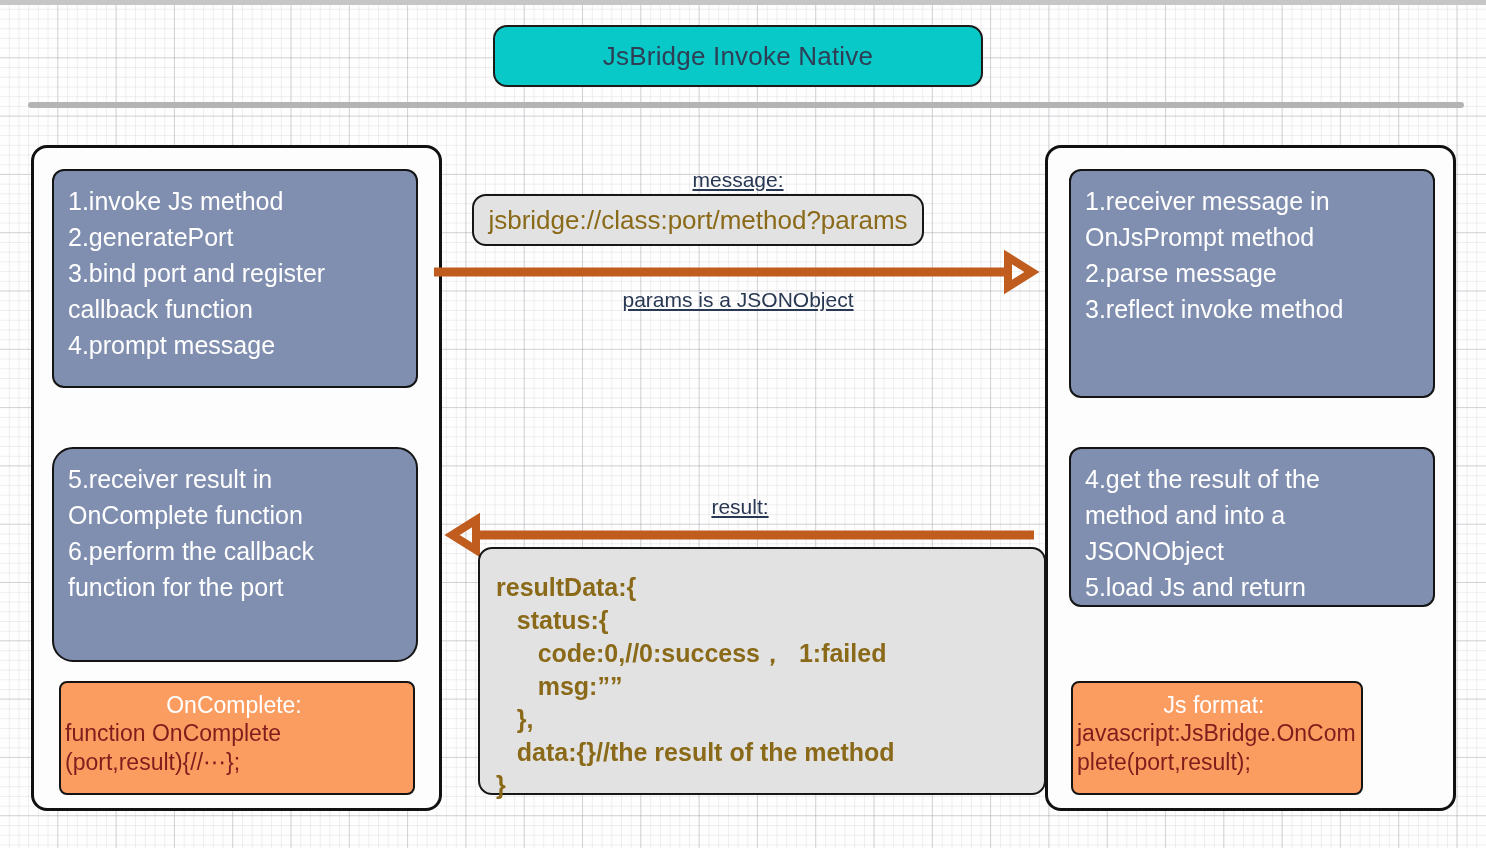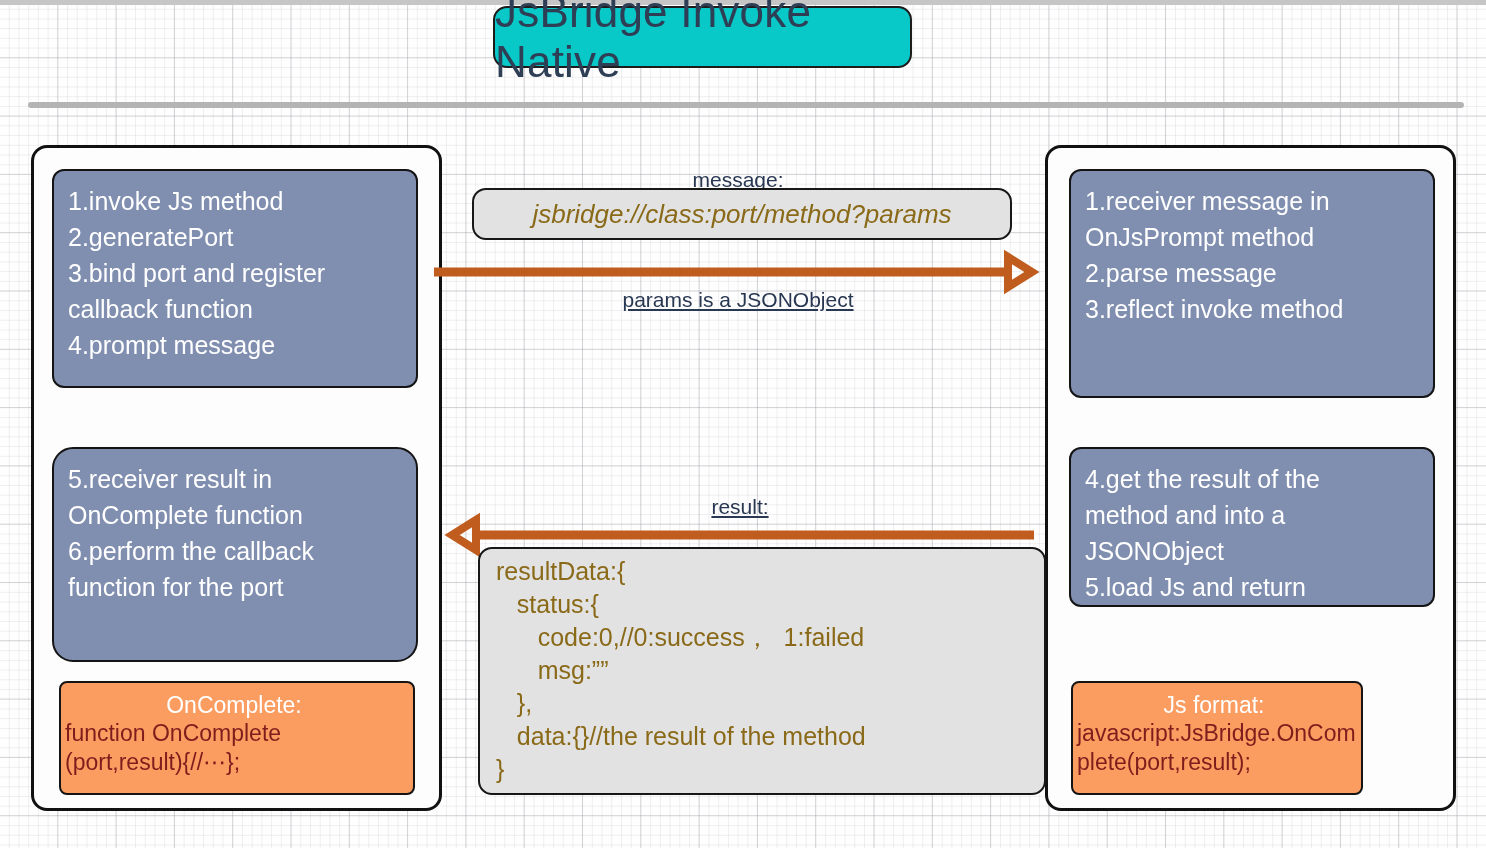--- a/index.html
+++ b/index.html
@@ -50,32 +50,32 @@
     width: 1436px;
     height: 6px;
     background: #b4b4b4;
     border-radius: 3px;
   }
 
   
   .title-pill {
     position: absolute;
     left: 493px;
-    top: 6px;
-    width: 419px;
+    top: 25px;
+    width: 490px;
     height: 62px;
     background: #08c8c8;
     border: 2px solid #1c1c1c;
     border-radius: 14px;
     box-sizing: border-box;
     display: flex;
     align-items: center;
     justify-content: center;
     color: #2e3e54;
-    font-size: 44px;
+    font-size: 26px;
     letter-spacing: 0.2px;
   }
 
   
   .panel {
     position: absolute;
     background: #fdfdfd;
     border: 3px solid #111111;
     border-radius: 16px;
     box-sizing: border-box;
@@ -134,38 +134,38 @@
   .bubble {
     position: absolute;
     background: #e2e2e2;
     border: 2px solid #171717;
     border-radius: 14px;
     box-sizing: border-box;
     color: #8a6a18;
   }
   #bubble-message {
     left: 472px;
-    top: 188px;
-    width: 540px;
+    top: 194px;
+    width: 452px;
     height: 52px;
     display: flex;
     align-items: center;
     justify-content: center;
     font-size: 26px;
-    font-style: italic;
   }
   #bubble-result {
     left: 478px;
     top: 547px;
     width: 568px;
     height: 248px;
-    padding: 6px 16px;
+    padding: 22px 16px;
     font-size: 25px;
     line-height: 33px;
     white-space: pre;
+    font-weight: bold;
   }
 
   
   .caption {
     position: absolute;
     color: #283752;
     font-size: 21px;
     text-align: center;
     text-decoration: underline;
   }

